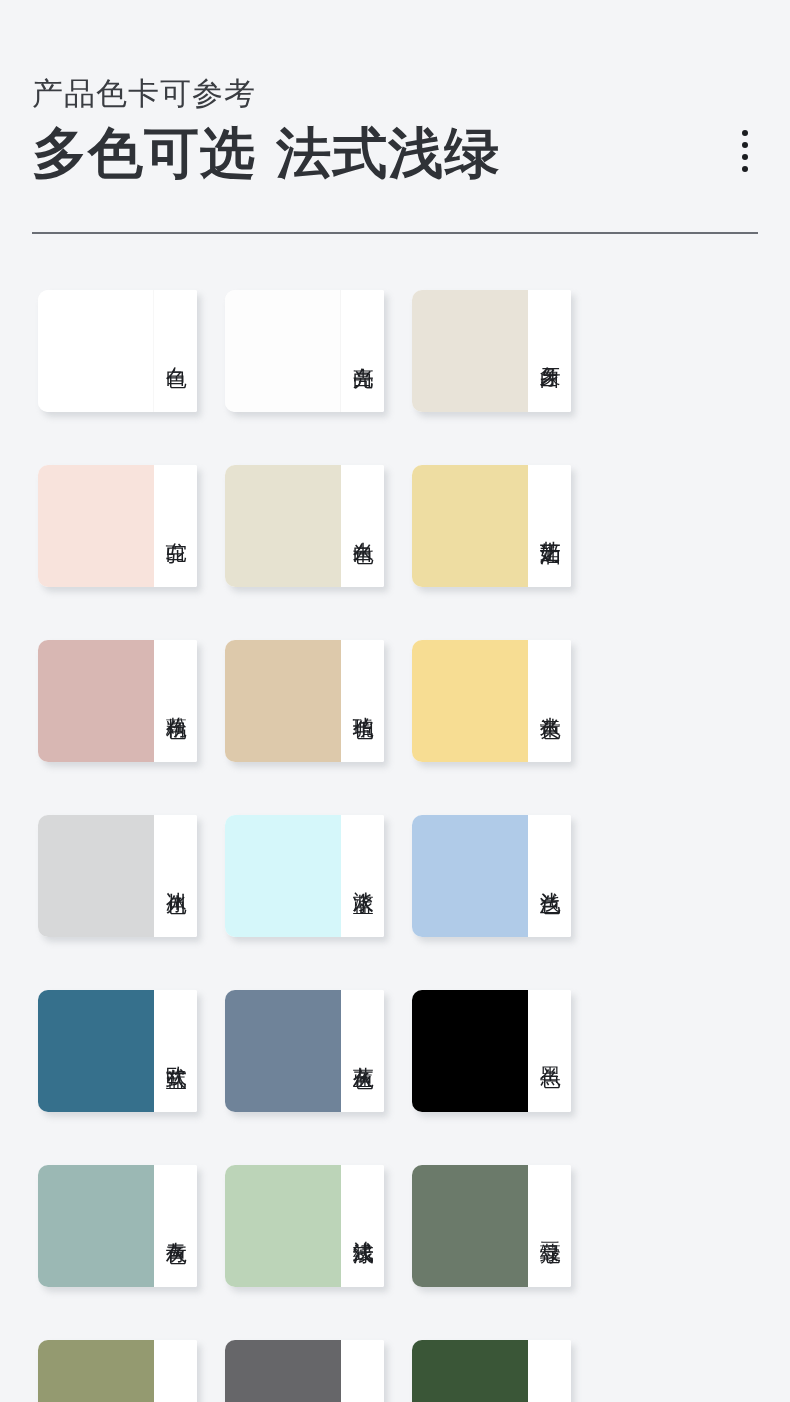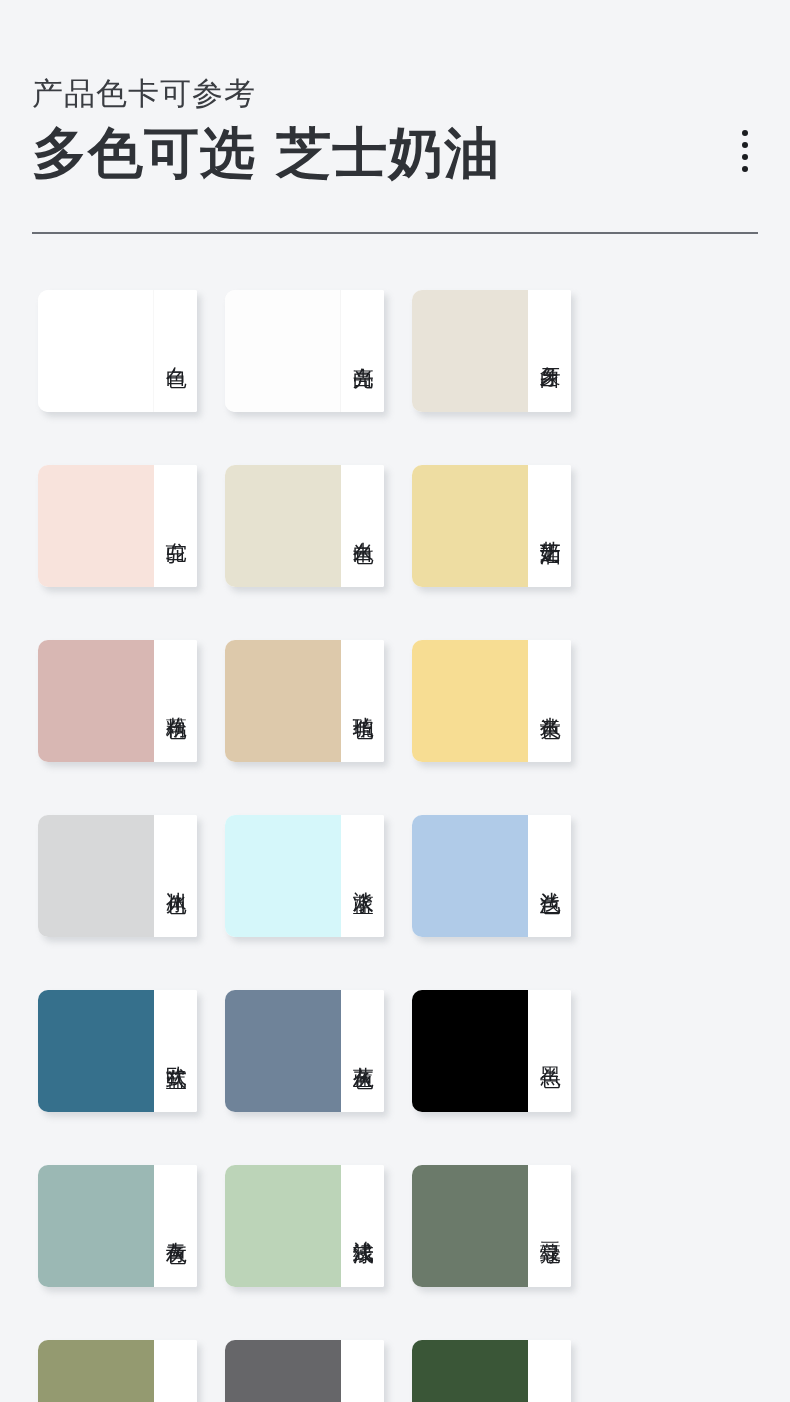--- a/index.html
+++ b/index.html
@@ -141,21 +141,21 @@
 </style>
 </head>
 <body>
 
 <div class="page">
 
   <div class="header">
     <div class="header-row">
       <div class="header-text">
         <div class="subtitle">产品色卡可参考</div>
-        <div class="title">多色可选 芝士奶油</div>
+        <div class="title">多色可选 法式浅绿</div>
       </div>
       <div class="menu-dots">
         <i></i>
         <i></i>
         <i></i>
         <i></i>
       </div>
     </div>
   </div>
 

